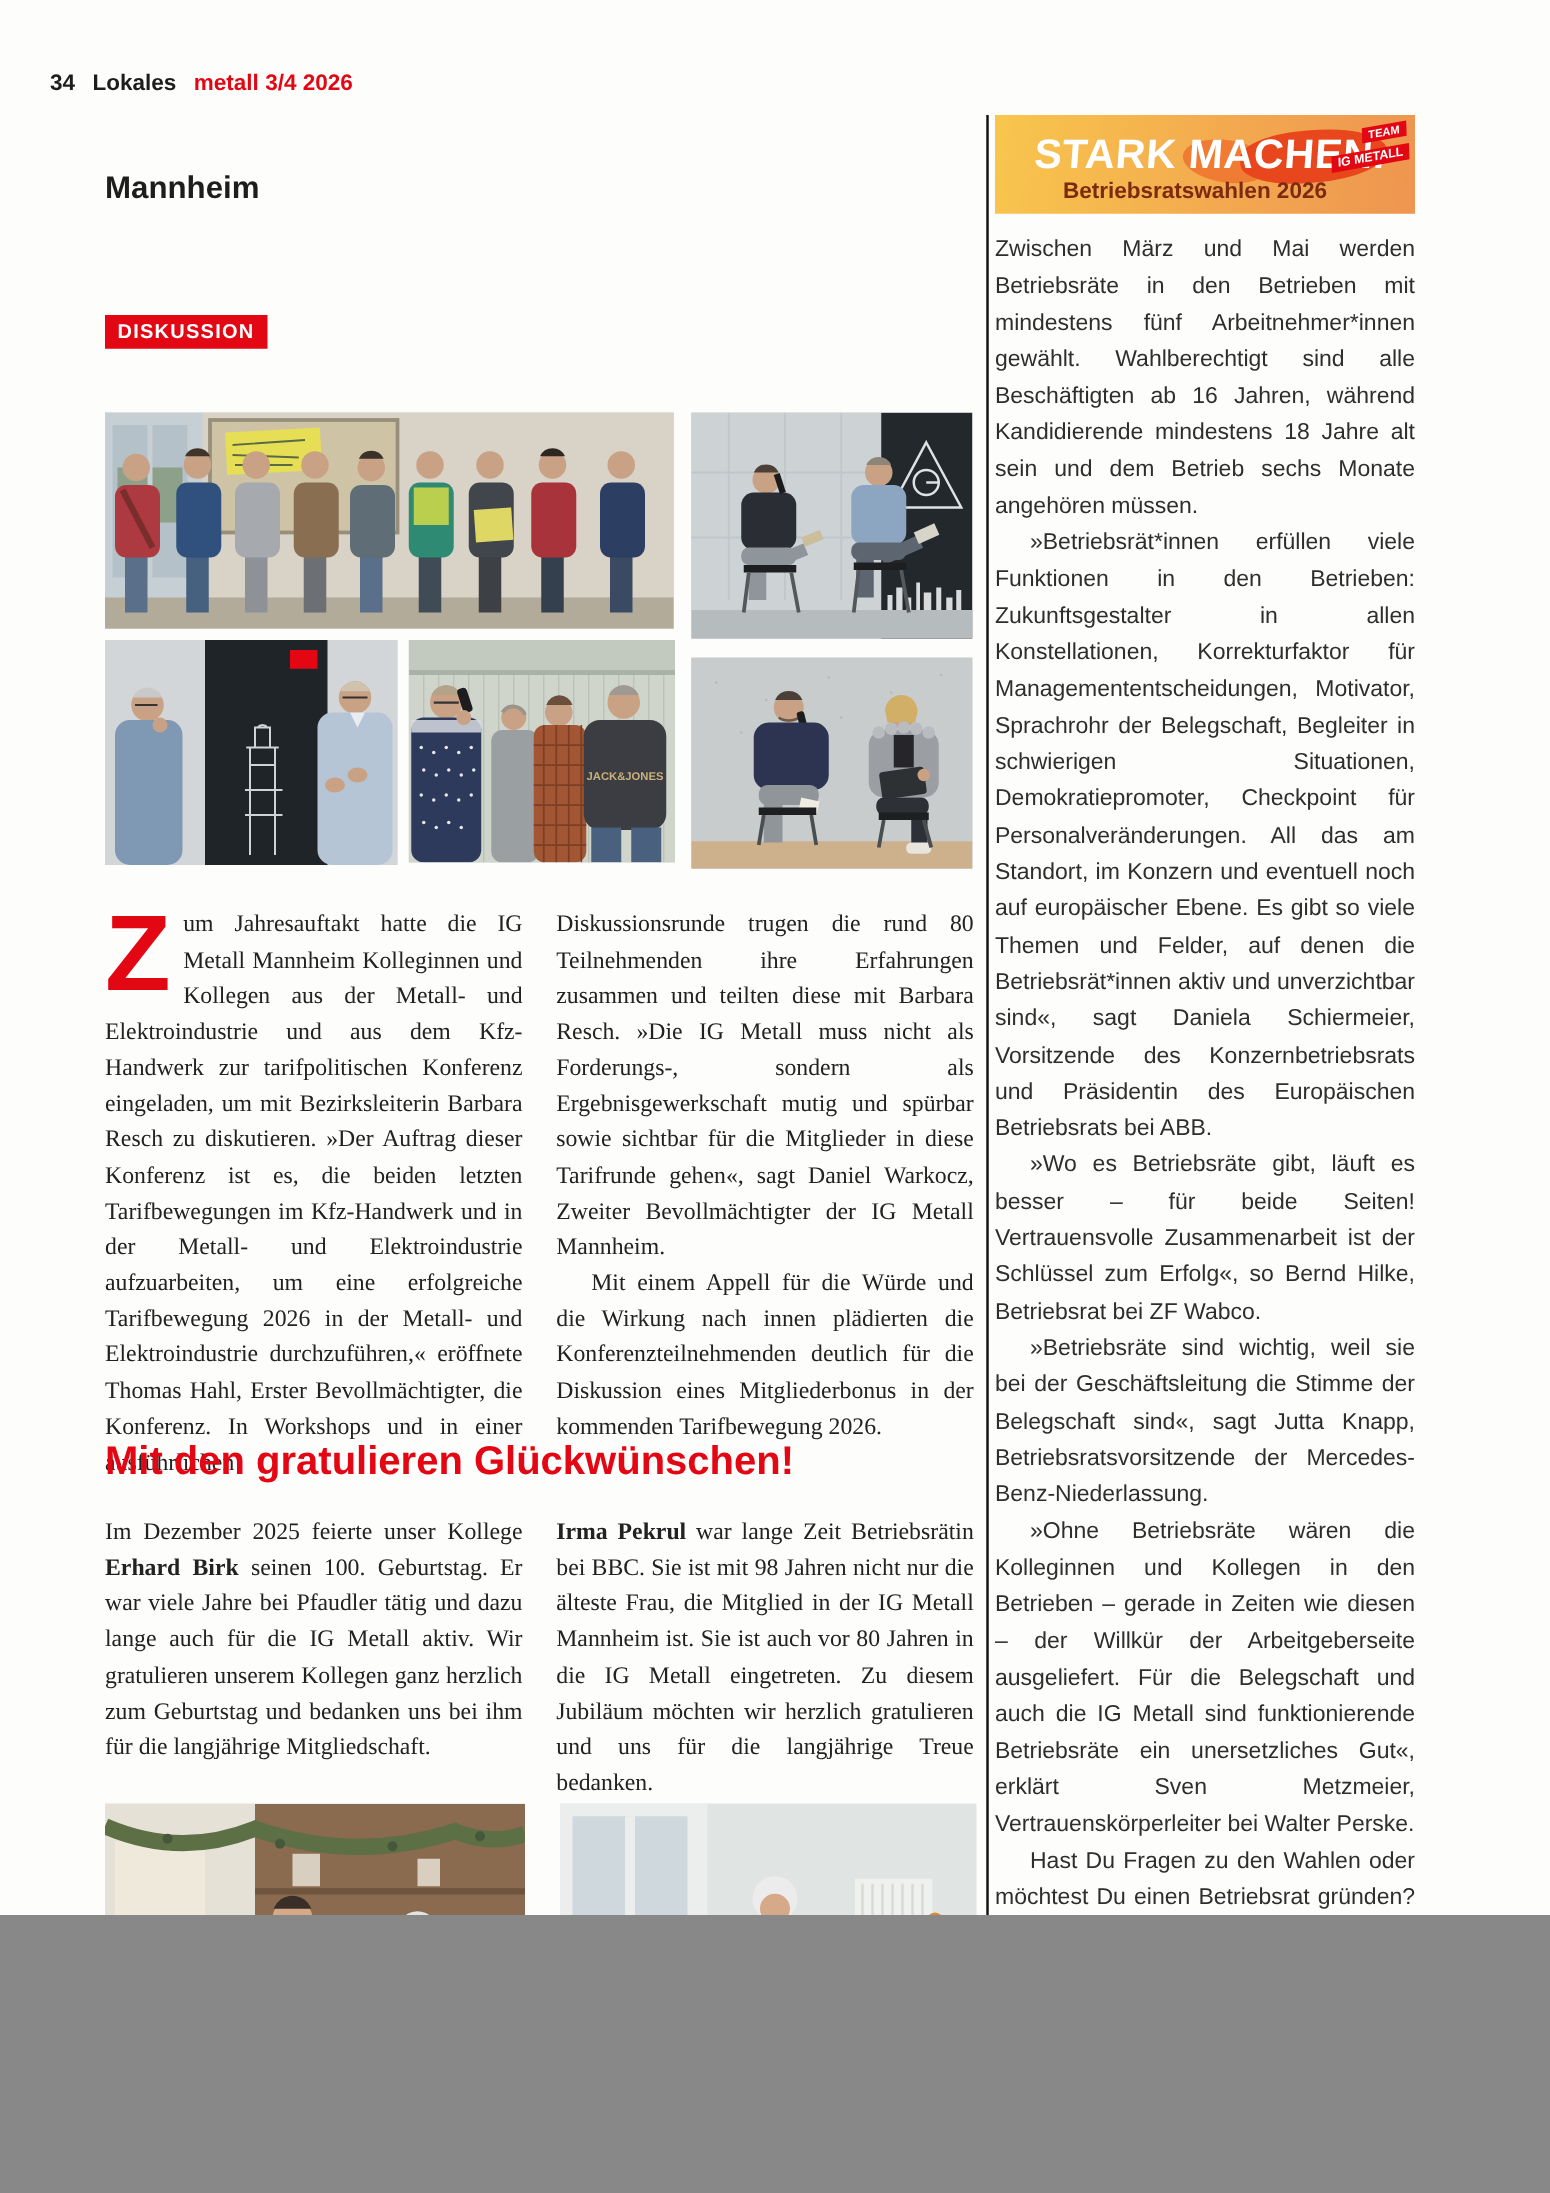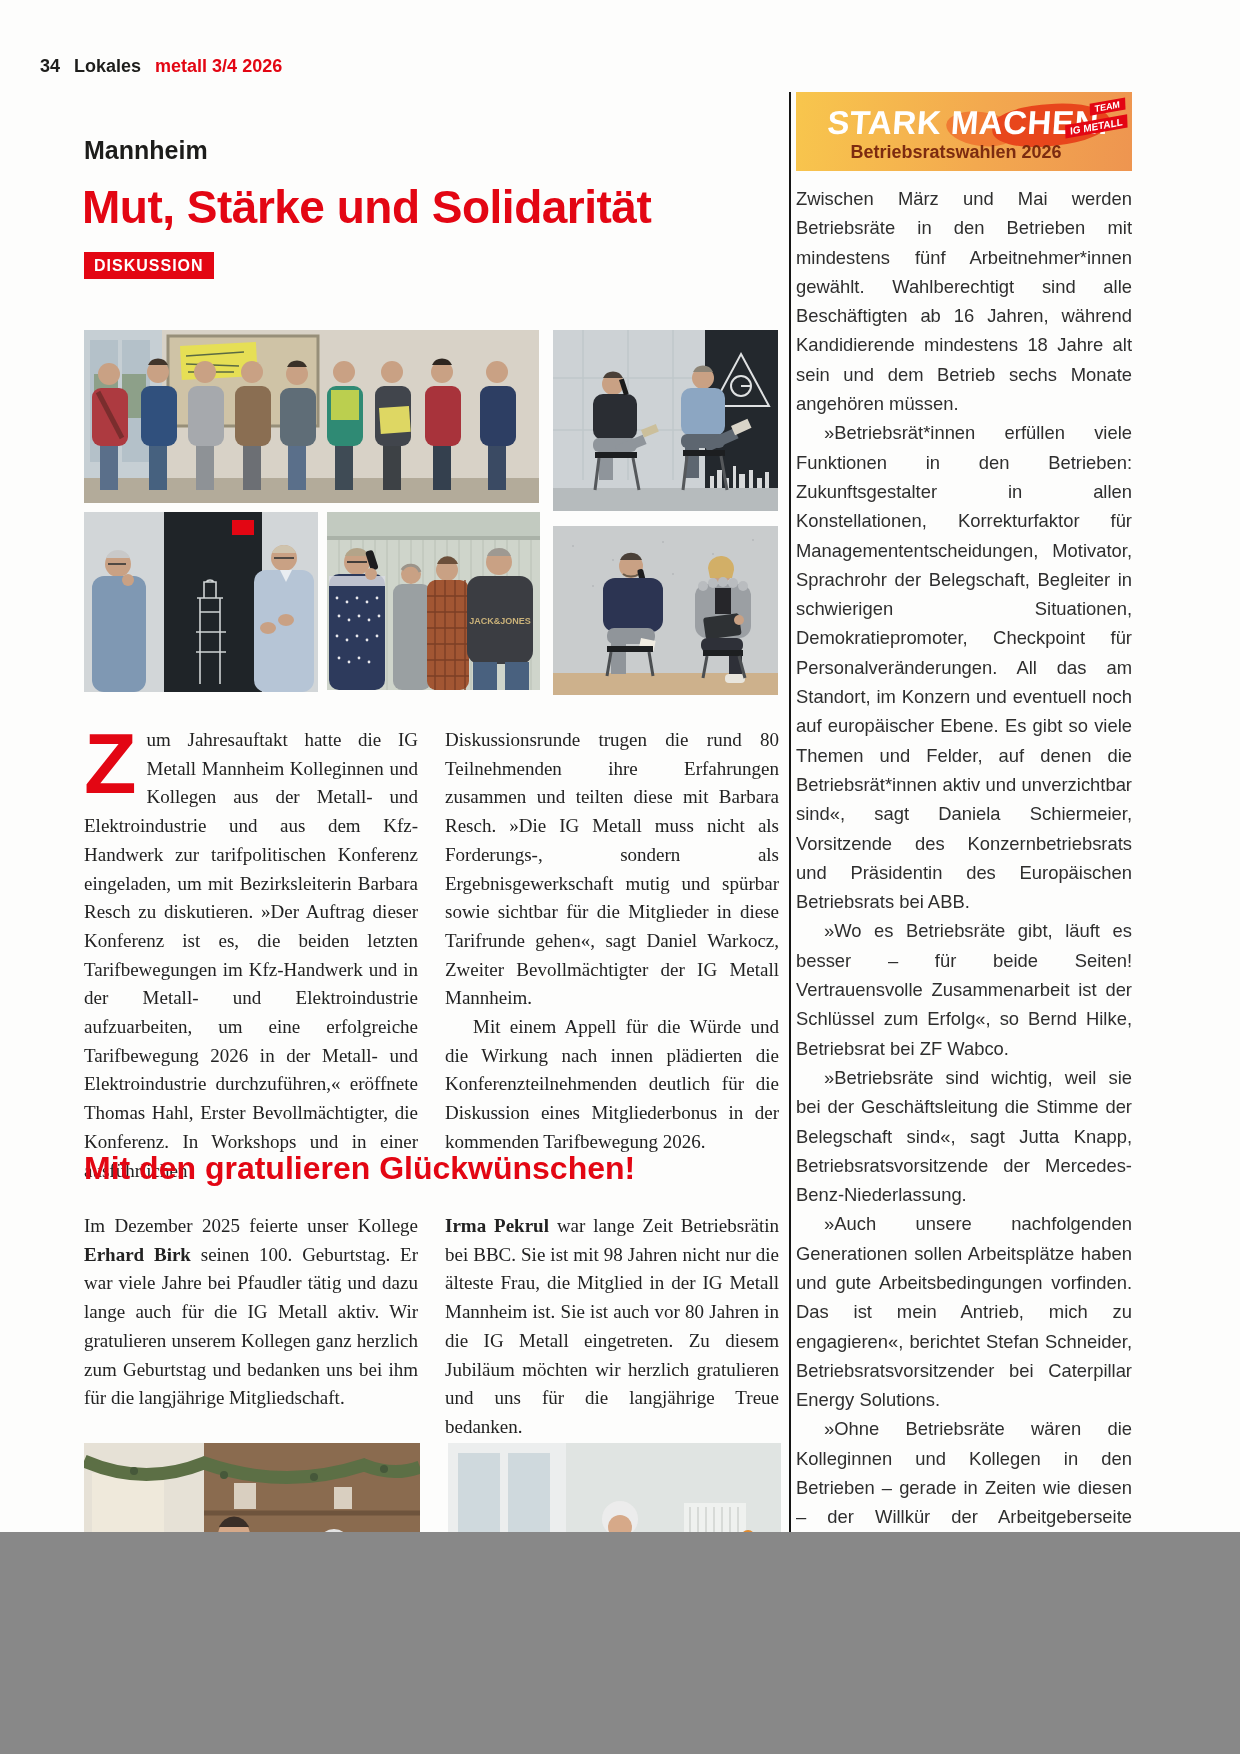--- a/index.html
+++ b/index.html
@@ -80,21 +80,20 @@
 
 <div class="page">
 
   <div class="pghead">
     <span class="pno">34</span>
     <span class="sec">Lokales</span>
     <span class="iss">metall 3/4 2026</span>
   </div>
 
   <div class="kicker">Mannheim</div>
-  <h1 class="headline">Mut, Stärke und Solidarität</h1>
   <div class="badgerow">
     <span class="badge">DISKUSSION</span>
   </div>
 
   <div class="photo" style="left:84px;top:330px;width:455px;height:173px;">
     <svg viewBox="0 0 455 173">
       <rect width="455" height="173" fill="#d8d2c7"></rect>
       <rect width="78" height="173" fill="#c6cfd4"></rect>
       <rect x="6" y="10" width="60" height="122" fill="#b4c1c9"></rect>
       <rect x="10" y="44" width="52" height="44" fill="#8da089"></rect>
@@ -447,21 +446,20 @@
       <span class="s1">TEAM</span><br>
       <span class="s2">IG METALL</span>
     </div>
   </div>
 
   <div class="sidebar">
     <p>Zwischen März und Mai werden Betriebsräte in den Betrieben mit mindestens fünf Arbeitnehmer*innen gewählt. Wahlberechtigt sind alle Beschäftigten ab 16 Jahren, während Kandidierende mindestens 18 Jahre alt sein und dem Betrieb sechs Monate angehören müssen.</p>
     <p class="ind">»Betriebsrät*innen erfüllen viele Funktionen in den Betrieben: Zukunftsgestalter in allen Konstellationen, Korrekturfaktor für Managemententscheidungen, Motivator, Sprachrohr der Belegschaft, Begleiter in schwierigen Situationen, Demokratiepromoter, Checkpoint für Personalveränderungen. All das am Standort, im Konzern und eventuell noch auf europäischer Ebene. Es gibt so viele Themen und Felder, auf denen die Betriebsrät*innen aktiv und unverzichtbar sind«, sagt Daniela Schiermeier, Vorsitzende des Konzernbetriebsrats und Präsidentin des Europäischen Betriebsrats bei ABB.</p>
     <p class="ind">»Wo es Betriebsräte gibt, läuft es besser – für beide Seiten! Vertrauensvolle Zusammenarbeit ist der Schlüssel zum Erfolg«, so Bernd Hilke, Betriebsrat bei ZF Wabco.</p>
     <p class="ind">»Betriebsräte sind wichtig, weil sie bei der Geschäftsleitung die Stimme der Belegschaft sind«, sagt Jutta Knapp, Betriebsratsvorsitzende der Mercedes-Benz-Niederlassung.</p>
-    <p class="ind">»Auch unsere nachfolgenden Generationen sollen Arbeitsplätze haben und gute Arbeitsbedingungen vorfinden. Das ist mein Antrieb, mich zu engagieren«, berichtet Stefan Schneider, Betriebsratsvorsitzender bei Caterpillar Energy Solutions.</p>
     <p class="ind">»Ohne Betriebsräte wären die Kolleginnen und Kollegen in den Betrieben – gerade in Zeiten wie diesen – der Willkür der Arbeitgeberseite ausgeliefert. Für die Belegschaft und auch die IG Metall sind funktionierende Betriebsräte ein unersetzliches Gut«, erklärt Sven Metzmeier, Vertrauenskörperleiter bei Walter Perske.</p>
     <p class="ind">Hast Du Fragen zu den Wahlen oder möchtest Du einen Betriebsrat gründen? Wende Dich gern an Deine IG Metall Mannheim.</p>
   </div>
 
   <div class="impressum">
     <h4>Impressum</h4>
     <div>Redaktion: Thomas Hahl (verantwortlich),</div>
     <div>Benedikt Hummel, Nadine Ofenloch</div>
     <div>Anschrift: IG Metall Mannheim,</div>
     <div>Hans-Böckler-Str. 1, 68161 Mannheim</div>

